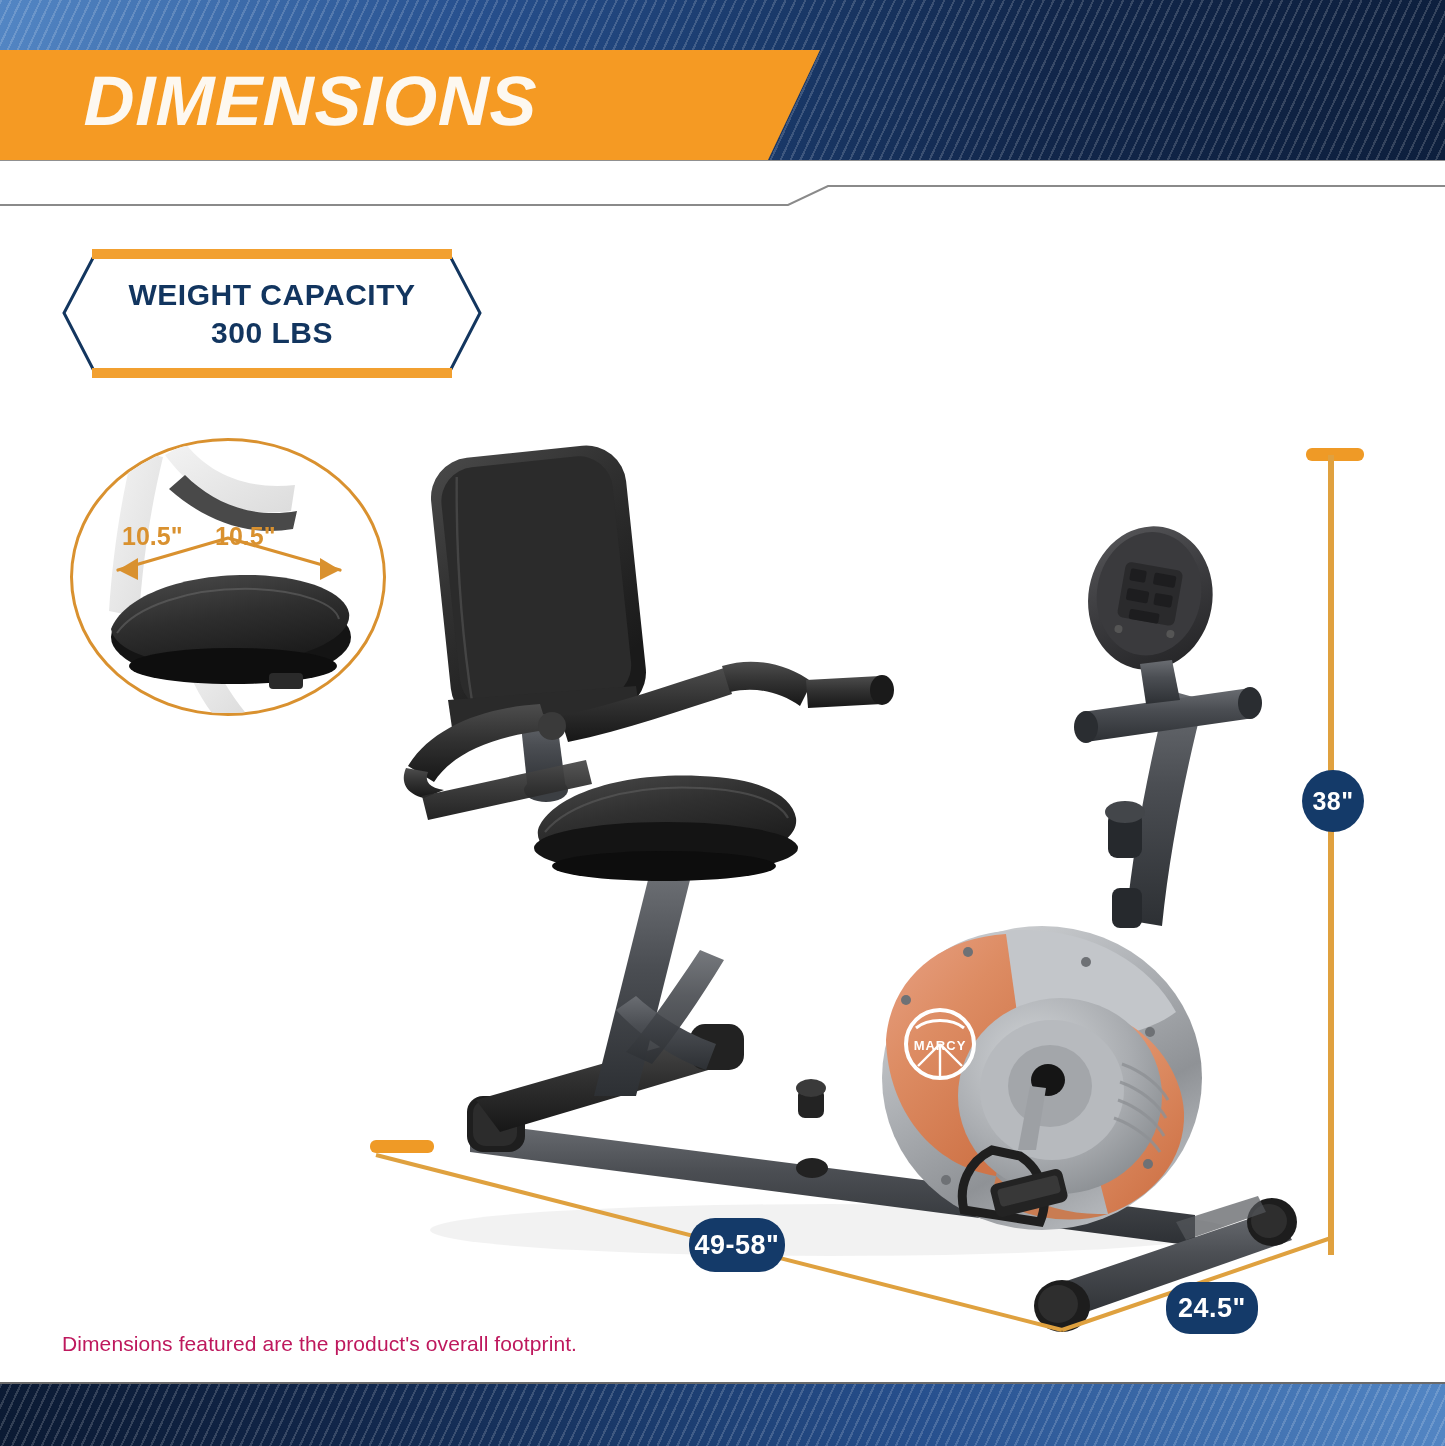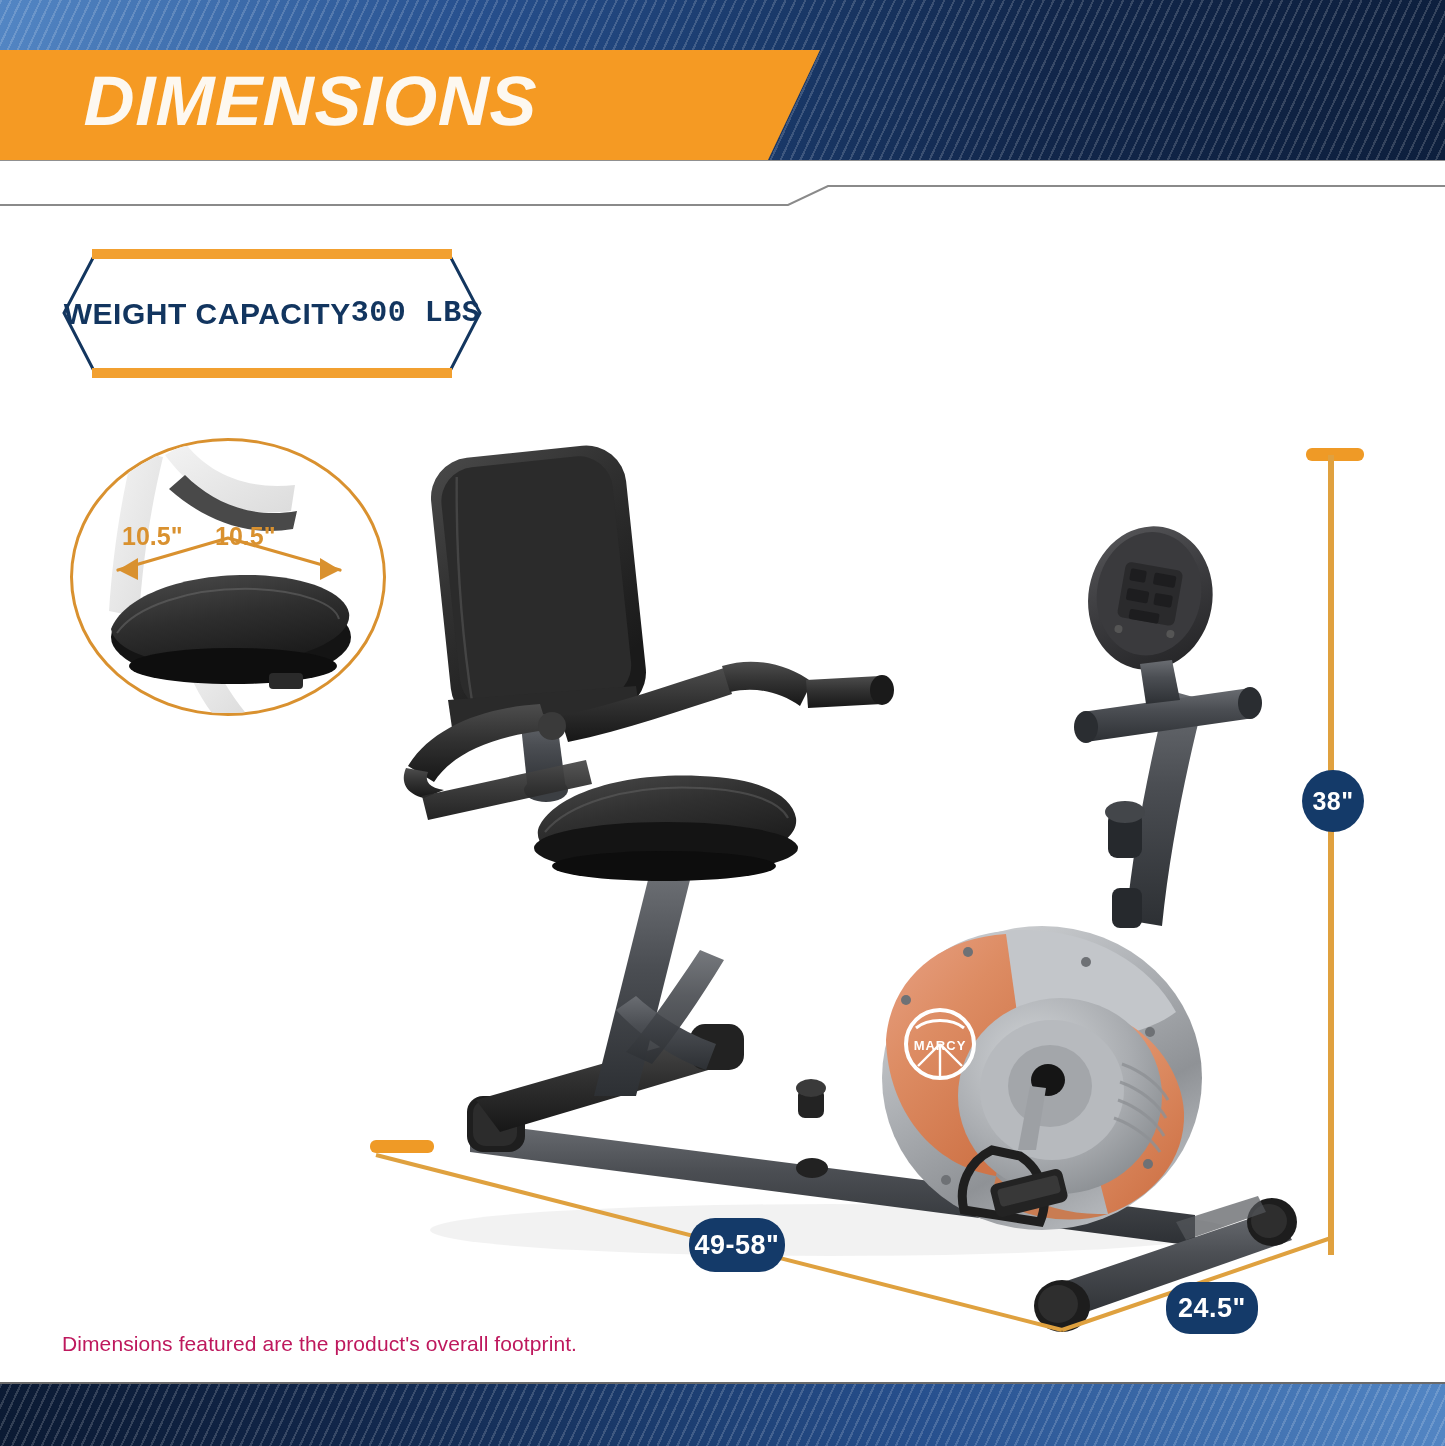--- a/index.html
+++ b/index.html
@@ -41,25 +41,25 @@
     pointer-events:none;
   }
 
   
   .wc-wrap{position:absolute;left:62px;top:246px;width:420px;height:135px;}
   .wc-hex{
     position:absolute;left:0;top:0;width:420px;height:135px;
   }
   .wc-text{
     position:absolute;left:0;top:0;width:420px;height:135px;
-    display:flex;flex-direction:row;align-items:center;justify-content:center;
+    display:flex;flex-direction:column;align-items:center;justify-content:center;
     color:#12355f;font-weight:700;letter-spacing:0.5px;
   }
   .wc-line1{font-size:30px;line-height:1.25;}
-  .wc-line2{font-size:30px;line-height:1.25;font-family:Liberation Mono, monospace;}
+  .wc-line2{font-size:30px;line-height:1.25;}
 
   
   .inset{
     position:absolute;left:70px;top:438px;width:320px;height:282px;
   }
   .inset-ring{
     position:absolute;left:0;top:0;width:316px;height:278px;
     border:3px solid #d9912f;border-radius:50%;
     background:#fff;box-sizing:border-box;overflow:hidden;
   }

